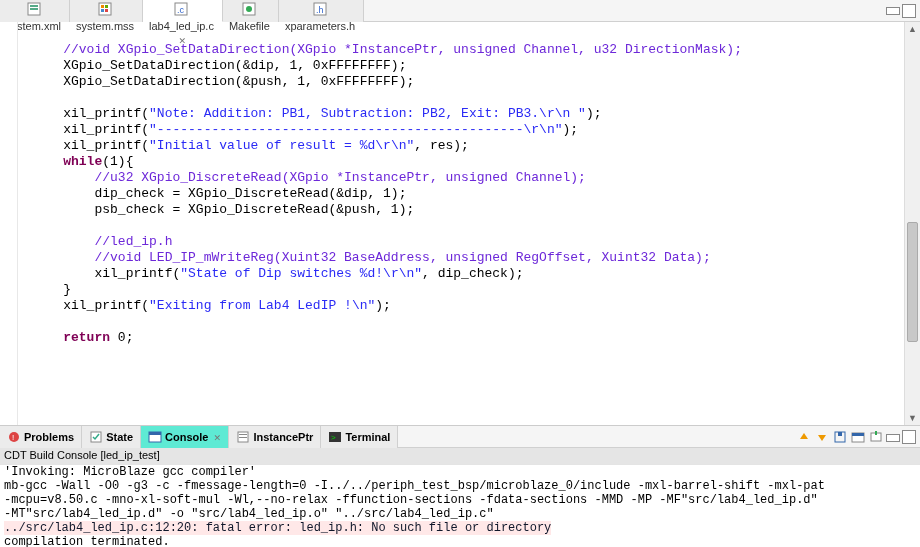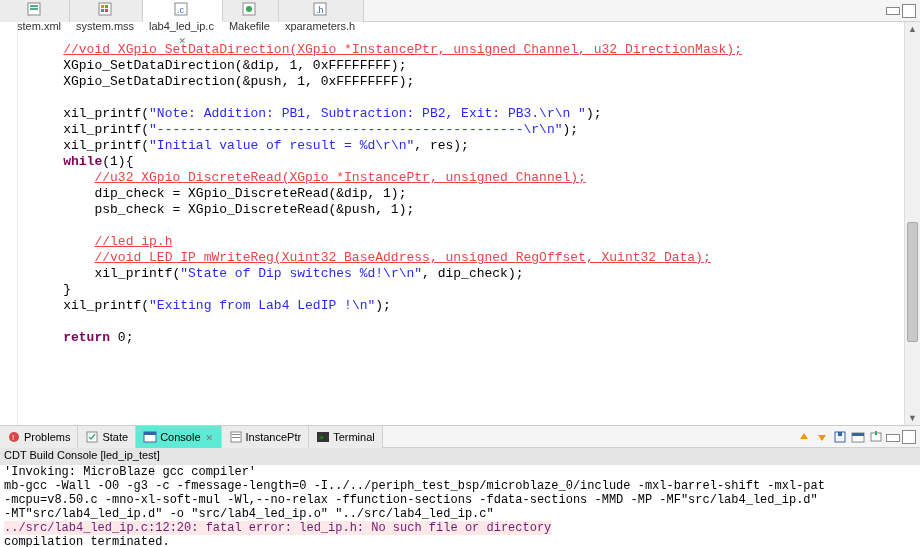--- a/index.html
+++ b/index.html
@@ -18,38 +18,38 @@
 
 .code-area { flex: 1; display: flex; overflow: hidden; position: relative; }
 .gutter { width: 18px; background: #fff; border-right: 1px solid #e8e8e8; }
 .code-scroll { flex: 1; overflow: auto; padding: 4px 0 4px 14px; font-family: Consolas, "Courier New", monospace; font-size: 13px; line-height: 16px; white-space: pre; color: #000; position: relative; }
 .vscroll { width: 16px; background: #f0f0f0; border-left: 1px solid #ddd; position: relative; }
 .vscroll .thumb { position: absolute; left: 2px; right: 2px; top: 200px; height: 120px; background: #c8c8c8; border: 1px solid #aaa; border-radius: 2px; }
 .vscroll .arrow { position: absolute; left: 2px; right: 2px; height: 14px; display: flex; align-items: center; justify-content: center; color: #666; font-size: 9px; }
 .vscroll .arrow.up { top: 0; }
 .vscroll .arrow.dn { bottom: 0; }
 
-.tok-comment { color: #ef4444; text-decoration: underline; }
+.tok-comment { color: #6d28d9; }
 .tok-string { color: #2a2af5; }
 .tok-keyword { color: #7f0055; font-weight: bold; }
 .highlight-line { background: #e8f0fe; display: block; }
 
 .bottom-area { height: 121px; display: flex; flex-direction: column; }
 .bottom-tabs { display: flex; align-items: center; height: 22px; background: #f5f5f5; border-bottom: 1px solid #d0d0d0; }
 .btab { display: flex; align-items: center; gap: 3px; padding: 2px 7px; height: 22px; border-right: 1px solid #d0d0d0; background: #ececec; cursor: pointer; }
 .btab.active { background: #5eead4; }
 .btab-icon { width: 14px; height: 14px; }
-.btab-label { font-size: 11px; }
+.btab-label { font-size: 11px; font-weight: bold; }
 .btab .tab-close { margin-left: 2px; }
 .bottom-tabs-right { margin-left: auto; display: flex; gap: 2px; padding-right: 4px; align-items: center; }
 .tool-icon { width: 16px; height: 16px; display: flex; align-items: center; justify-content: center; }
 
 .console-title-bar { height: 17px; background: #e5e5e5; border-bottom: 1px solid #e4e4e4; padding: 1px 4px; font-size: 11px; }
 .console-body { flex: 1; overflow: auto; font-family: Consolas, "Courier New", monospace; font-size: 12px; line-height: 14px; padding: 0 4px; white-space: pre; }
-.console-err { color: #701a75; background: #ffe8e8; }
+.console-err { color: #0f172a; background: #ffe8e8; }
 
 svg { display: block; }
 </style>
 </head>
 <body>
 
 <div class="editor-area">
   <div class="tab-row">
     <div class="tab">
       <span class="tab-icon">

